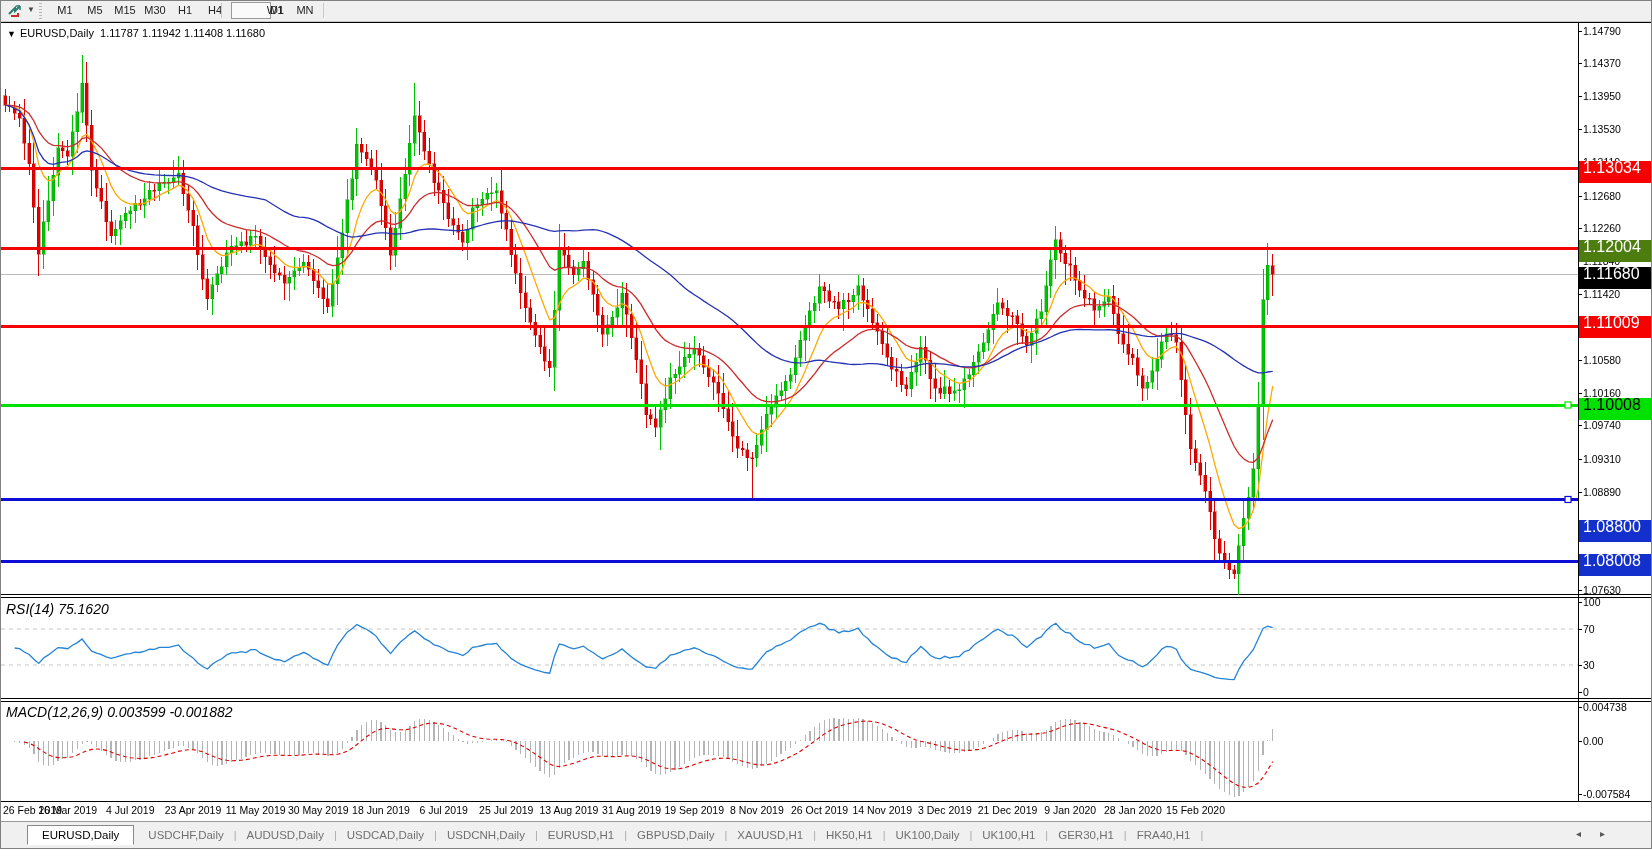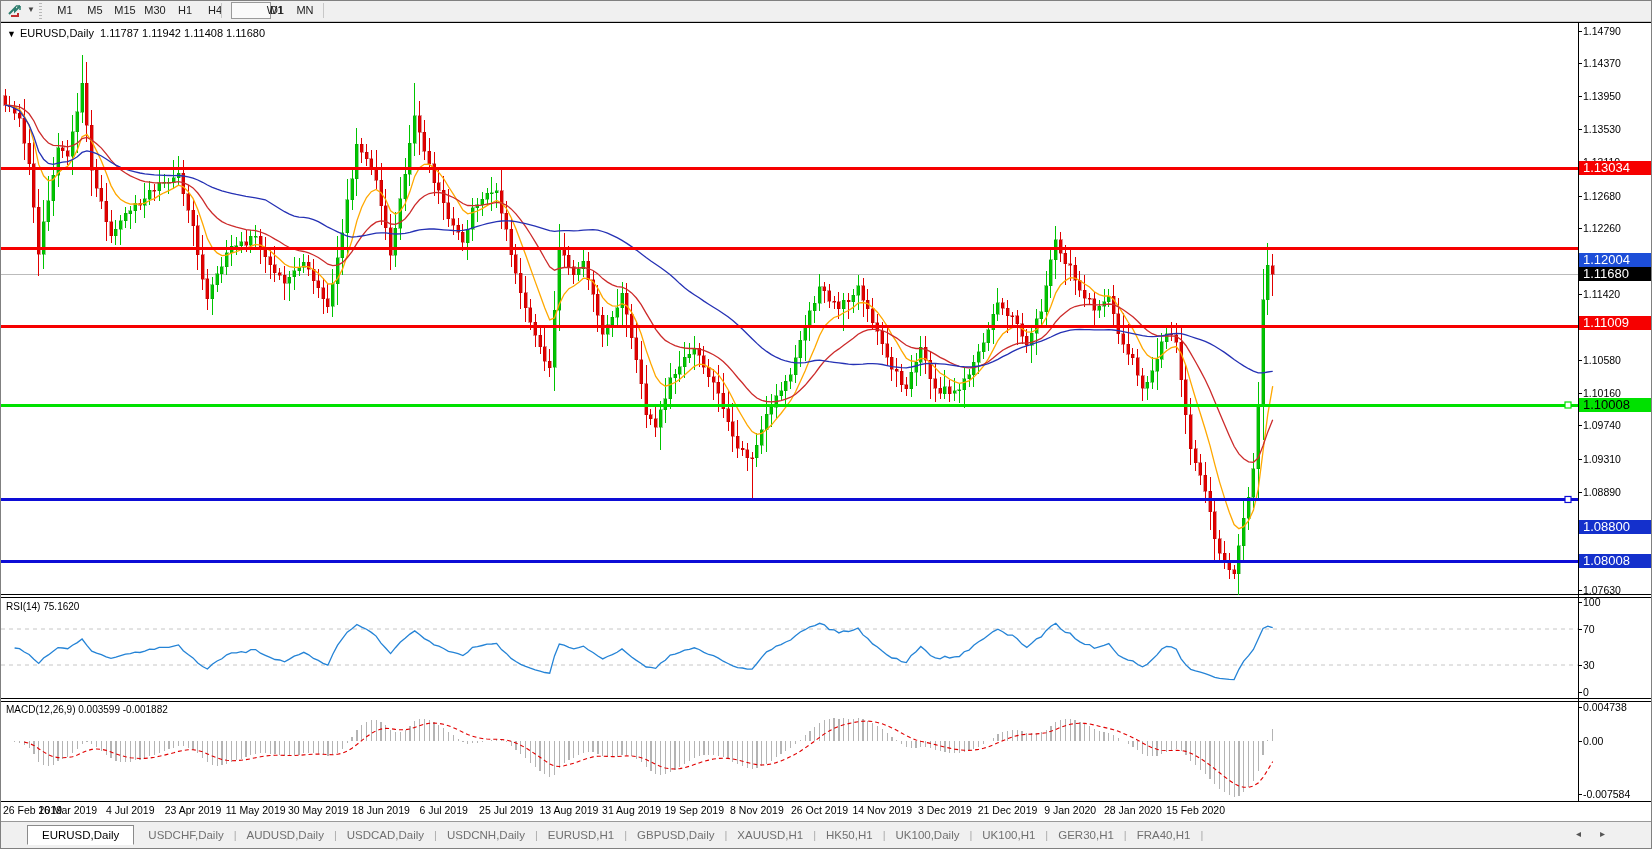--- a/index.html
+++ b/index.html
@@ -13,26 +13,26 @@
   .tfbtn{position:absolute;top:1px;height:17px;line-height:17px;text-align:center;font-size:11px;color:#222;cursor:default;}
   .tfbtn.sel{background:#e4e4e4;border:1px solid #9a9a9a;box-sizing:border-box;line-height:15px;background:#fafafa;padding-left:38px;}
   .tsep{position:absolute;top:2px;width:1px;height:15px;background:#c8c8c8;}
   
   .hline{position:absolute;left:0;width:1652px;height:1px;background:#000;}
   #axis-sep{position:absolute;top:21px;height:779px;width:1px;background:#000;}
   
   #chart-title{position:absolute;left:6px;top:26px;font-size:11px;color:#000;white-space:pre;}
   #chart-title .tri{font-size:9px;margin-right:4px;}
   
-  .panel-label{position:absolute;left:5px;font-size:10px;color:#000;white-space:pre;}
+  .panel-label{position:absolute;left:5px;font-size:14px;color:#000;white-space:pre;font-style:italic;}
   
   #price-axis{position:absolute;left:1578px;top:21px;width:74px;height:779px;}
   .tick{position:absolute;left:4px;font-size:10.5px;color:#000;line-height:13px;height:13px;}
   .tick:before{content:"";position:absolute;left:-5px;top:6px;width:4px;height:1px;background:#000;}
-  .lvlbox{position:absolute;left:0;width:72px;height:14px;line-height:14px;font-size:13px;padding-left:4px;box-sizing:border-box;}
+  .lvlbox{position:absolute;left:0;width:72px;height:22px;line-height:14px;font-size:16px;padding-left:4px;box-sizing:border-box;}
   
   #date-axis{position:absolute;left:0;top:802px;width:1577px;height:32px;padding-left:47px;}
   .dlabel{position:absolute;top:1px;font-size:10.5px;color:#000;white-space:nowrap;transform:translateX(-50%);}
   
   #tabbar{position:absolute;left:0;top:820px;width:1652px;height:29px;background:#f0f0f0;border-top:1px solid #999;}
   #tabs{position:absolute;left:26px;top:0;height:25px;display:flex;align-items:center;}
   .tab{font-size:11.5px;color:#707070;padding:3px 10px;white-space:nowrap;cursor:default;}
   .tab.active{background:#fff;color:#000;border:1px solid #8a8a8a;border-bottom:1px solid #fff;padding:3px 14px;margin-right:4px;}
   .tabsep{color:#aaa;font-size:11px;}
   .scrollarrow{position:absolute;top:6px;font-size:10px;color:#555;cursor:default;}
@@ -379,21 +379,21 @@
       <div class="tick" style="top: 233.219px;">1.11840</div>
       <div class="tick" style="top: 266.068px;">1.11420</div>
       <div class="tick" style="top: 331.764px;">1.10580</div>
       <div class="tick" style="top: 364.612px;">1.10160</div>
       <div class="tick" style="top: 397.46px;">1.09740</div>
       <div class="tick" style="top: 431.091px;">1.09310</div>
       <div class="tick" style="top: 463.939px;">1.08890</div>
       <div class="tick" style="top: 496.787px;">1.08470</div>
       <div class="tick" style="top: 562.484px;">1.07630</div>
       <div class="lvlbox" style="top: 139.337px; background: rgb(246, 0, 0); color: rgb(255, 255, 255);">1.13034</div>
-      <div class="lvlbox" style="top: 231px; background: #1d4ed8; color: rgb(255, 255, 255);">1.12004</div>
+      <div class="lvlbox" style="top: 218px; background: #4d7c0f; color: rgb(255, 255, 255);">1.12004</div>
       <div class="lvlbox" style="top: 294px; background: rgb(246, 0, 0); color: rgb(255, 255, 255);">1.11009</div>
       <div class="lvlbox" style="top: 376px; background: rgb(0, 225, 0); color: rgb(0, 0, 0);">1.10008</div>
       <div class="lvlbox" style="top: 470.478px; background: rgb(20, 48, 204); color: rgb(255, 255, 255); margin-top: 28px;">1.08800</div>
       <div class="lvlbox" style="top: 532.42px; background: rgb(20, 48, 204); color: rgb(255, 255, 255);">1.08008</div>
       <div class="lvlbox" style="top: 245.233px; background: rgb(0, 0, 0); color: rgb(255, 255, 255);">1.11680</div>
       <div class="tick" style="top: 573.5px;">100</div>
       <div class="tick" style="top: 600.5px;">70</div>
       <div class="tick" style="top: 636.5px;">30</div>
       <div class="tick" style="top: 663.5px;">0</div>
       <div class="tick" style="top: 678.86px;">0.004738</div>

